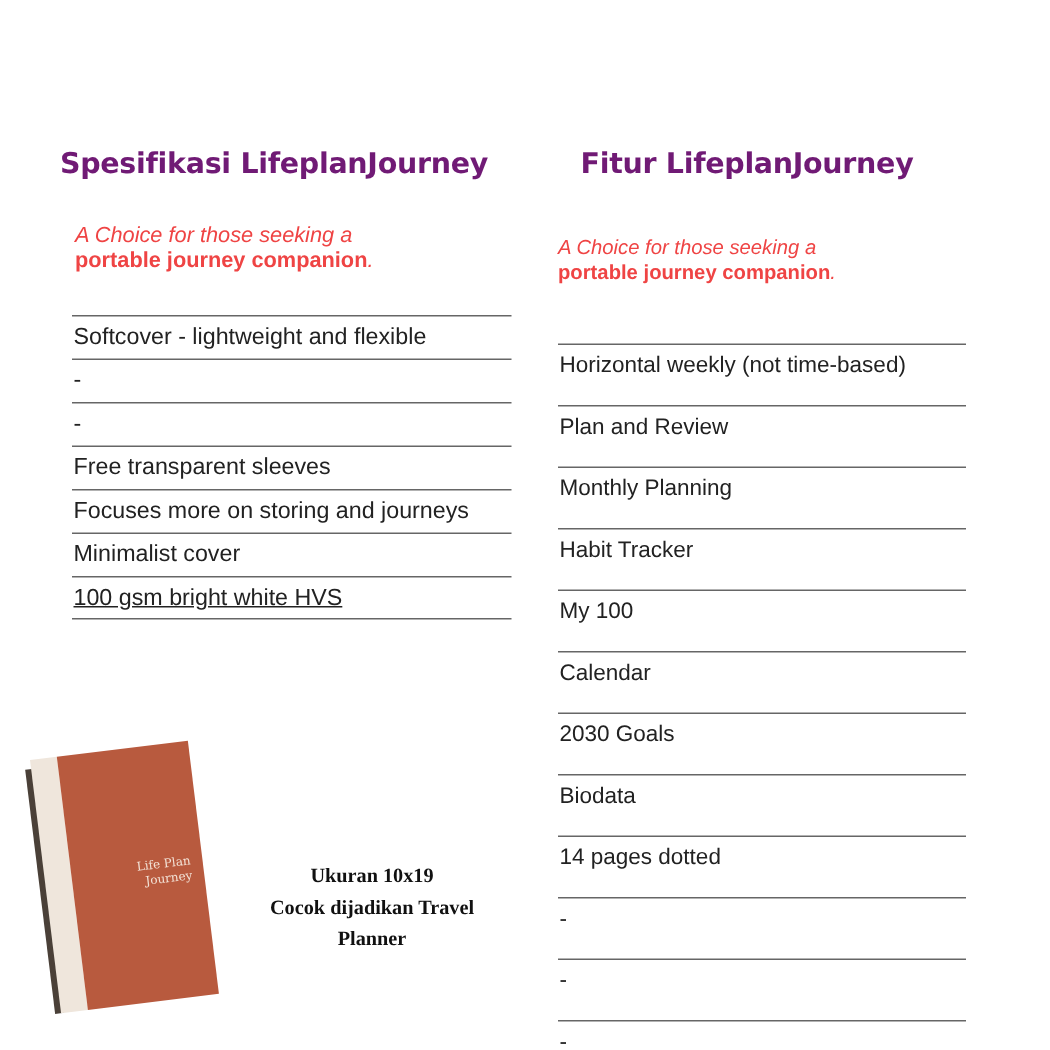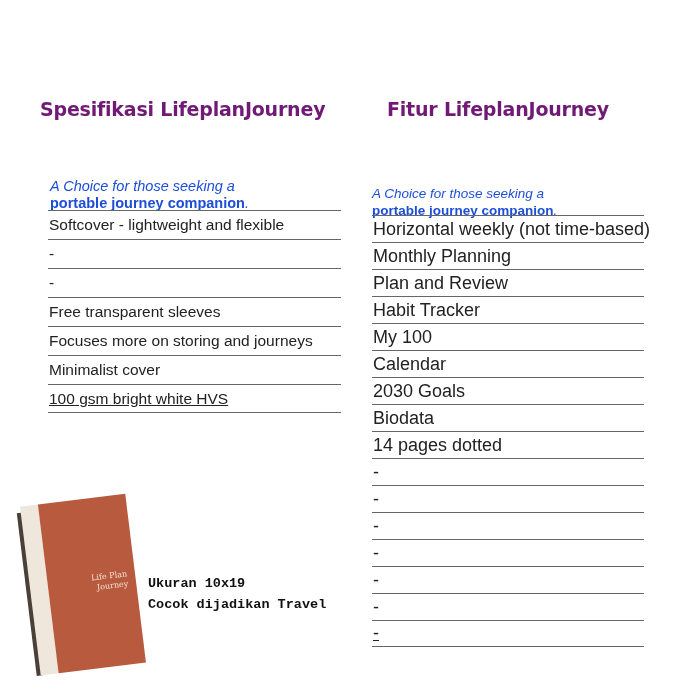--- a/index.html
+++ b/index.html
@@ -3,41 +3,41 @@
 <meta charset="utf-8">
 <style>
   * { box-sizing: border-box; margin: 0; padding: 0; }
   html, body { width: 700px; height: 700px; background: #ffffff; overflow: hidden; }
   body { position: relative; font-family: "Liberation Sans", sans-serif; color: #1a1a1a; }
 
   .title { position: absolute; font-family: "DejaVu Sans", sans-serif; font-weight: bold; font-size: 19px; color: #701a75; letter-spacing: -0.2px; white-space: nowrap; }
   #left-title { left: 40px; top: 98px; }
   #right-title { left: 387px; top: 98px; }
 
-  .tagline { position: absolute; font-size: 14.5px; line-height: 17px; color: #1d4ed8; margin-top: 29px; }
+  .tagline { position: absolute; font-size: 14.5px; line-height: 17px; color: #ef4444; }
   .tagline .l1 { font-style: italic; display: block; }
   .tagline .l2 { font-weight: bold; }
   #left-tagline { left: 50px; top: 149px; }
   #right-tagline { left: 372px; top: 157px; font-size: 13.5px; line-height: 16.5px; }
 
   .list { position: absolute; list-style: none; text-align: right; }
   .list li { border-top: 1.5px solid #666; font-size: 15px; color: #222; padding-left: 1px; display: flex; align-items: center; white-space: nowrap; }
   .list li.last { border-bottom: 1.5px solid #666; text-decoration: underline; }
   #left-list { left: 48px; top: 210px; width: 293px; }
   #left-list li { height: 29px; font-size: 15.5px; }
   #right-list { left: 372px; top: 215px; width: 272px; }
-  #right-list li { height: 27px; font-size: 18px; }
+  #right-list li { height: 27px; font-size: 15px; margin-top: 14px; }
 
   .book { position: absolute; left: 30px; top: 500px; width: 100px; height: 170px; transform: rotate(-7deg); transform-origin: center; }
   .book .edge { position: absolute; left: -4px; top: 6px; width: 6px; height: 164px; background: #4a4038; }
   .book .spine { position: absolute; left: 0; top: 0; width: 18px; height: 170px; background: #efe6dc; }
   .book .cover { position: absolute; left: 18px; top: 0; width: 88px; height: 170px; background: #b85a3e; }
   .book .cover-title { position: absolute; right: 8px; top: 75px; font-family: "DejaVu Serif", serif; color: #f3e2d6; font-size: 8px; line-height: 10px; text-align: right; }
 
-  .caption { position: absolute; left: 148px; top: 573px; width: 200px; text-align: left; font-family: Liberation Mono, monospace; font-weight: bold; font-size: 13.5px; line-height: 21px; color: #111; }
+  .caption { position: absolute; left: 148px; top: 573px; width: 200px; text-align: center; font-family: Liberation Serif, serif; font-weight: bold; font-size: 13.5px; line-height: 21px; color: #111; }
 </style>
 </head>
 <body>
 
 <div id="left-title" class="title">Spesifikasi LifeplanJourney</div>
 <div id="left-tagline" class="tagline">
   <span class="l1">A Choice for those seeking a</span>
   <span class="l2">portable journey companion</span><span style="font-style:italic">.</span>
 </div>
 <ul id="left-list" class="list">
@@ -50,22 +50,22 @@
   <li class="last">100 gsm bright white HVS</li>
 </ul>
 
 <div id="right-title" class="title">Fitur LifeplanJourney</div>
 <div id="right-tagline" class="tagline">
   <span class="l1">A Choice for those seeking a</span>
   <span class="l2">portable journey companion</span><span style="font-style:italic">.</span>
 </div>
 <ul id="right-list" class="list">
   <li>Horizontal weekly (not time-based)</li>
+  <li>Plan and Review</li>
   <li>Monthly Planning</li>
-  <li>Plan and Review</li>
   <li>Habit Tracker</li>
   <li>My 100</li>
   <li>Calendar</li>
   <li>2030 Goals</li>
   <li>Biodata</li>
   <li>14 pages dotted</li>
   <li>-</li>
   <li>-</li>
   <li>-</li>
   <li>-</li>
@@ -81,13 +81,14 @@
     <div class="cover-title">
       <div>Life Plan</div>
       <div>Journey</div>
     </div>
   </div>
 </div>
 
 <div class="caption">
   <div>Ukuran 10x19</div>
   <div>Cocok dijadikan Travel</div>
+  <div>Planner</div>
 </div>
 
 </body></html>

